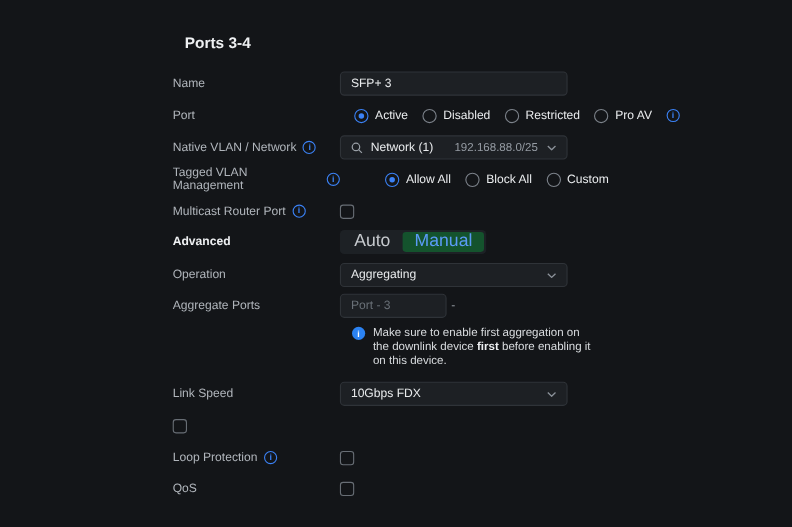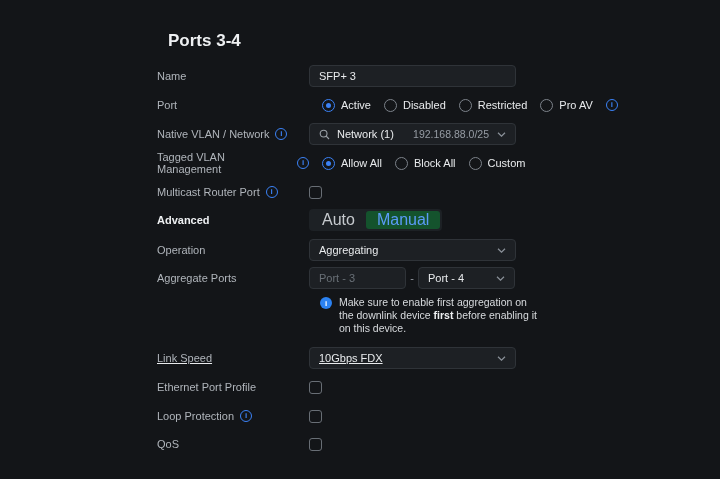--- a/index.html
+++ b/index.html
@@ -17,21 +17,21 @@
   html,body{width:720px;height:479px;overflow:hidden;}
   body{
     background:var(--bg);
     font-family:"Liberation Sans","DejaVu Sans",sans-serif;
     color:var(--text);
     position:relative;
   }
   .row{position:absolute;left:157px;right:0;display:flex;align-items:center;}
   .label{width:152px;flex-shrink:0;font-size:11px;color:var(--label);display:flex;align-items:center;}
   .label.bold{color:#eef0f2;font-weight:bold;}
-  .title{position:absolute;left:168px;top:31px;font-size:17px;font-weight:bold;color:#eef0f2;}
+  .title{position:absolute;left:168px;top:31px;font-size:14px;font-weight:bold;color:#eef0f2;}
 
   .field{
     height:22px;background:var(--field-bg);border:1px solid var(--field-border);
     border-radius:4px;display:flex;align-items:center;padding:0 9px;font-size:11px;
     color:var(--text);position:relative;
   }
   .field.wide{width:207px;}
   .field.half{width:97px;}
   .field .chevron{margin-left:auto;display:flex;align-items:center;}
   .field .value{white-space:nowrap;}
@@ -125,21 +125,21 @@
     <span class="value">Network (1)</span>
     <span class="subnet">192.168.88.0/25</span>
     <span class="chevron" style="margin-left:0;">
       <svg width="9" height="5" viewBox="0 0 9 5">
           <polyline points="1,0.8 4.5,4.2 8,0.8" fill="none" stroke="#8b9199" stroke-width="1.2"></polyline>
         </svg>
     </span>
   </div>
 </div>
 
-<div class="row" style="top:152px;height:22px;">
+<div class="row" style="top:152px;height:22px;gap:28px;">
   <div class="label">
     <span>Tagged VLAN Management</span>
     <span class="info-icon">i</span>
   </div>
   <div class="radio-group">
     <span class="opt">
       <span class="radio checked"></span>
       <span>Allow All</span>
     </span>
     <span class="opt">
@@ -180,49 +180,40 @@
     </span>
   </div>
 </div>
 
 <div class="row" style="top:267px;height:22px;">
   <div class="label">Aggregate Ports</div>
   <div class="field half disabled">
     <span class="value">Port - 3</span>
   </div>
   <span class="sep">-</span>
-  <div class="field half">
-    <span class="value">Port - 4</span>
-    <span class="chevron">
-      <svg width="9" height="5" viewBox="0 0 9 5">
-          <polyline points="1,0.8 4.5,4.2 8,0.8" fill="none" stroke="#8b9199" stroke-width="1.2"></polyline>
-        </svg>
-    </span>
-  </div>
 </div>
 
 <div class="note">
   <span class="note-icon">i</span>
   <span class="note-text"><span>Make sure to enable first aggregation on the downlink device </span><b>first</b><span> before enabling it on this device.</span></span>
 </div>
 
-<div class="row" style="top:347px;height:22px;text-decoration:underline;">
+<div class="row" style="top:347px;height:22px;">
   <div class="label">Link Speed</div>
   <div class="field wide">
     <span class="value">10Gbps FDX</span>
     <span class="chevron">
       <svg width="9" height="5" viewBox="0 0 9 5">
           <polyline points="1,0.8 4.5,4.2 8,0.8" fill="none" stroke="#8b9199" stroke-width="1.2"></polyline>
         </svg>
     </span>
   </div>
 </div>
 
 <div class="row" style="top:376px;height:22px;">
-  <div class="label">Ethernet Port Profile</div>
   <span class="checkbox"></span>
 </div>
 
 <div class="row" style="top:405px;height:22px;">
   <div class="label">
     <span>Loop Protection</span>
     <span class="info-icon">i</span>
   </div>
   <span class="checkbox"></span>
 </div>

